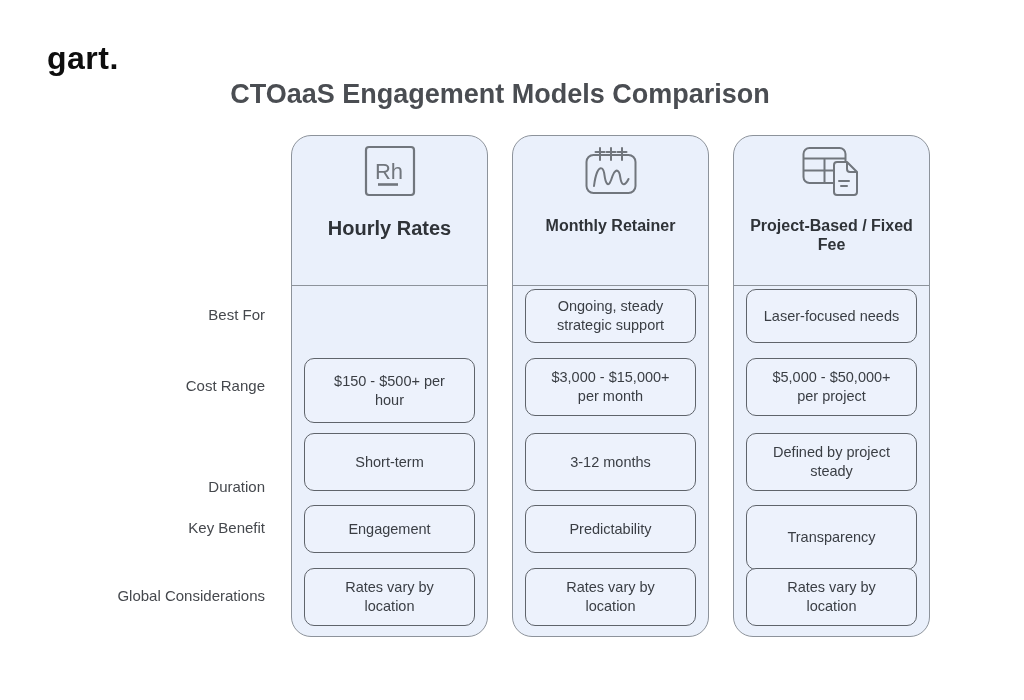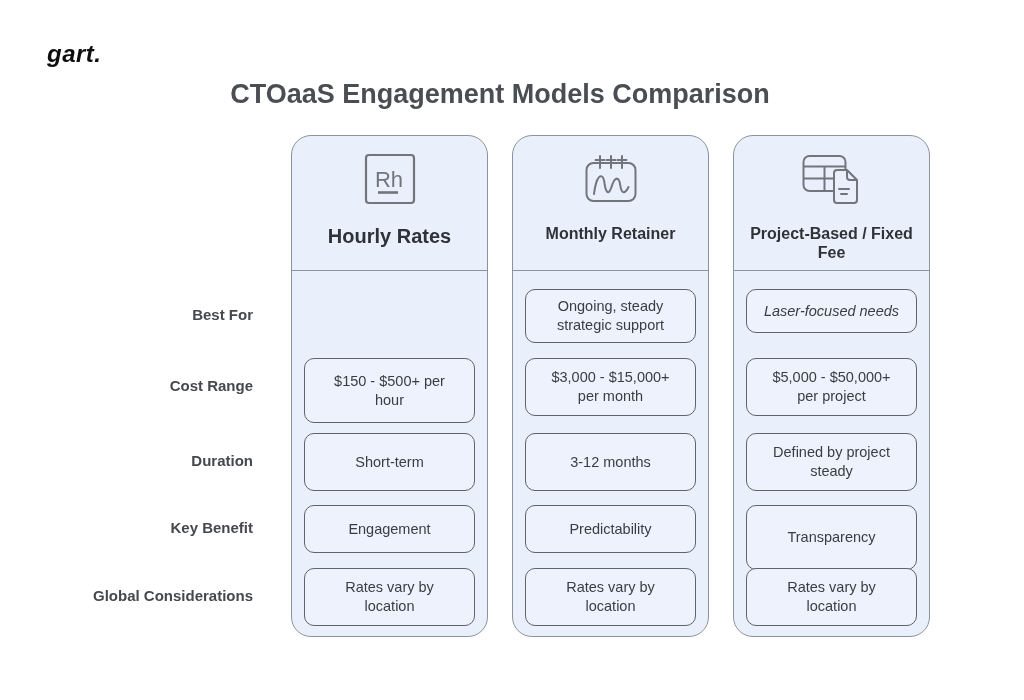--- a/index.html
+++ b/index.html
@@ -1,53 +1,53 @@
 <!DOCTYPE html>
 <html style="--column-fill: #eaf0fb; --cell-fill: #edf2fc; --column-border: #8d939b; --cell-border: #5f646b; --icon-stroke: #71767d; --title-text: #4a4d52; --logo-text: #0e0e0e;"><head>
 <meta charset="utf-8">
 <style>
   html,body{margin:0;padding:0;background:#ffffff;}
   body{width:1024px;height:700px;font-family:"Liberation Sans",sans-serif;-webkit-font-smoothing:antialiased;}
   .page{position:relative;width:1024px;height:700px;background:#ffffff;overflow:hidden;}
 
-  .logo{position:absolute;left:47px;top:40px;font-size:24px;font-weight:700;color:#0e0e0e;letter-spacing:.5px;font-style:italic;}
+  .logo{position:absolute;left:47px;top:40px;font-size:32px;font-weight:700;color:#0e0e0e;letter-spacing:.5px;}
 
   .title{position:absolute;left:0;top:79px;width:1000px;text-align:center;
          font-size:27px;font-weight:700;color:#4a4d52;line-height:30px;}
 
   .label{position:absolute;left:0;width:253px;text-align:right;transform:translateY(-50%);
-         font-size:15px;font-weight:700;color:#45484d;line-height:1.2;}
+         font-size:15px;font-weight:400;color:#45484d;line-height:1.2;padding-left:12px;}
 
   .col{position:absolute;top:135px;width:197px;height:502px;box-sizing:border-box;
        background:var(--column-fill);border:1.5px solid var(--column-border);border-radius:20px;}
 
-  .col-head{position:absolute;top:0;left:0;right:0;height:135px;box-sizing:border-box;
+  .col-head{position:absolute;top:0;left:0;right:0;height:150px;box-sizing:border-box;
             border-bottom:1.5px solid var(--column-border);
-            display:flex;flex-direction:column;align-items:center;padding-top:16px;}
+            display:flex;flex-direction:column;align-items:center;padding-top:8px;}
   .icon{height:54px;display:flex;align-items:center;justify-content:center;}
   .col-title{margin-top:18px;font-weight:700;color:#2f3338;text-align:center;line-height:1.2;width:170px;}
   .col-0 .col-title{font-size:20px;}
   .col-1 .col-title{font-size:16px;}
   .col-2 .col-title{font-size:16px;}
 
   .cell{position:absolute;left:12px;right:12px;box-sizing:border-box;
         background:var(--cell-fill);border:1.5px solid var(--cell-border);border-radius:10px;
         display:flex;align-items:center;justify-content:center;text-align:center;
         font-size:14.5px;color:#3a3e44;line-height:1.28;padding:4px 15px;}
 </style>
 </head>
 <body>
 
 <div class="page">
   <div class="logo">gart.</div>
   <div class="title">CTOaaS Engagement Models Comparison</div>
   <div id="labels">
       <div class="label" style="top: 315px;">Best For</div>
       <div class="label" style="top: 386px;">Cost Range</div>
-      <div class="label" style="top: 461px;">Duration</div>
+      <div class="label" style="top: 487px;">Duration</div>
       <div class="label" style="top: 528px;">Key Benefit</div>
       <div class="label" style="top: 596px;">Global Considerations</div>
     </div>
   <div id="cols">
       <div class="col col-0" style="left: 291px;">
         <div class="col-head">
           <span class="icon">
             <svg width="52" height="52" viewBox="0 0 52 52">
               <rect x="2" y="2" width="48" height="48" rx="3" fill="none" stroke="#71767d" stroke-width="2.2"></rect>
               <text x="25" y="34" font-size="22" text-anchor="middle" fill="#71767d" font-family="Liberation Sans, sans-serif">Rh</text>
@@ -98,20 +98,20 @@
               <path d="M36 19 h10 l10 10 v20 a3 3 0 0 1 -3 3 h-17 a3 3 0 0 1 -3 -3 v-27 a3 3 0 0 1 3 -3 z" fill="var(--column-fill)" stroke="#71767d" stroke-width="2" stroke-linejoin="round"></path>
               <path d="M46 19.5 v6.5 q0 3 3 3 h6.5" fill="none" stroke="#71767d" stroke-width="2"></path>
               <g stroke="#71767d" stroke-width="2" stroke-linecap="round">
                 <line x1="38" y1="38" x2="48" y2="38"></line>
                 <line x1="40" y1="43" x2="46" y2="43"></line>
               </g>
             </svg>
           </span>
           <div class="col-title">Project-Based / Fixed Fee</div>
         </div>
-        <div class="cell" style="top: 153px; height: 44px; font-style: italic;">Laser-focused needs</div>
+        <div class="cell" style="top: 153px; height: 54px;">Laser-focused needs</div>
         <div class="cell" style="top: 222px; height: 58px;">$5,000 - $50,000+ per project</div>
         <div class="cell" style="top: 297px; height: 58px;">Defined by project steady</div>
         <div class="cell" style="top: 369px; height: 65px;">Transparency</div>
         <div class="cell" style="top: 432px; height: 58px;">Rates vary by location</div>
       </div>
     </div>
 </div>
 
 </body></html>

